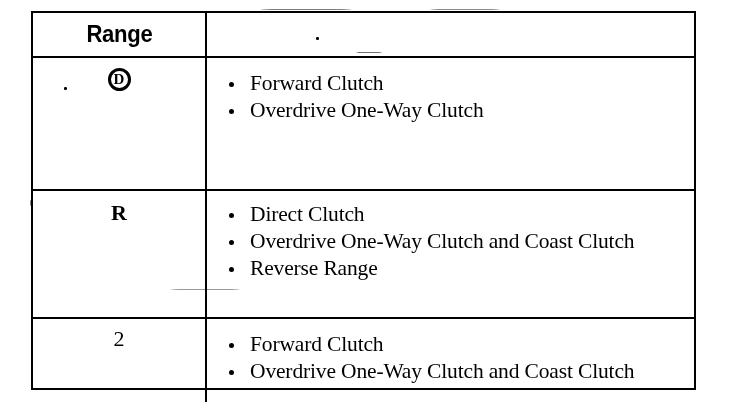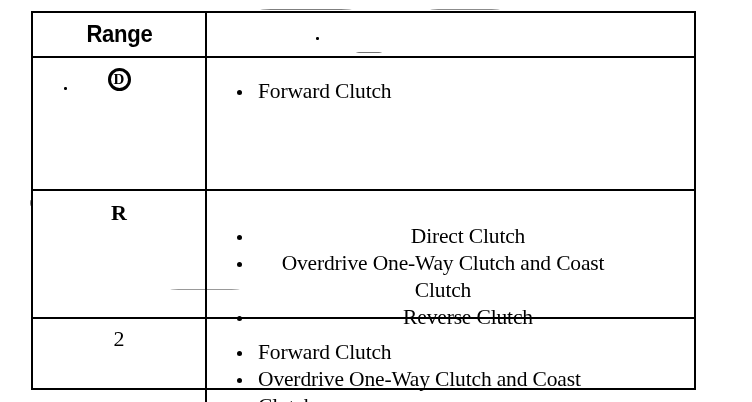--- a/index.html
+++ b/index.html
@@ -110,21 +110,21 @@
   .range-circled > span {
     position: absolute;
     left: 0;
     right: 0;
     top: 0px;
   }
 
   
   ul.source-list {
     list-style: none;
-    margin: 16px;
+    margin: 8px;
     padding: 0;
   }
 
   ul.source-list > li {
     position: relative;
     padding-left: 23px;
     font-size: 21.5px;
     line-height: 27px;
     letter-spacing: -0.15px;
     white-space: normal;
@@ -165,38 +165,41 @@
       <div class="cell-range" style="padding-top:10px;">
         <span class="range-circled">
           <span>D</span>
         </span>
       </div>
       <div class="cell-source" style="padding-top:4px;">
         <ul class="source-list">
           <li>
             <span>Forward Clutch</span>
           </li>
+          <li>
+            <span>Overdrive One-Way Clutch</span>
+          </li>
         </ul>
       </div>
     </div>
 
     <div class="row" style="height:128px;">
       <div class="cell-range" style="padding-top:10px;">
         <span class="range-label bold">R</span>
       </div>
-      <div class="cell-source" style="padding-top:16px;text-align:center;">
+      <div class="cell-source" style="padding-top:2px;">
         <ul class="source-list">
           <li>
             <span>Direct Clutch</span>
           </li>
           <li style="padding-right:50px;">
             <span>Overdrive One-Way Clutch and Coast Clutch</span>
           </li>
           <li>
-            <span>Reverse Clutch</span>
+            <span>Reverse Range</span>
           </li>
         </ul>
       </div>
     </div>
 
     <div class="row" style="height:102px;">
       <div class="cell-range" style="padding-top:8px;">
         <span class="range-label">2</span>
       </div>
       <div class="cell-source" style="padding-top:4px;">

